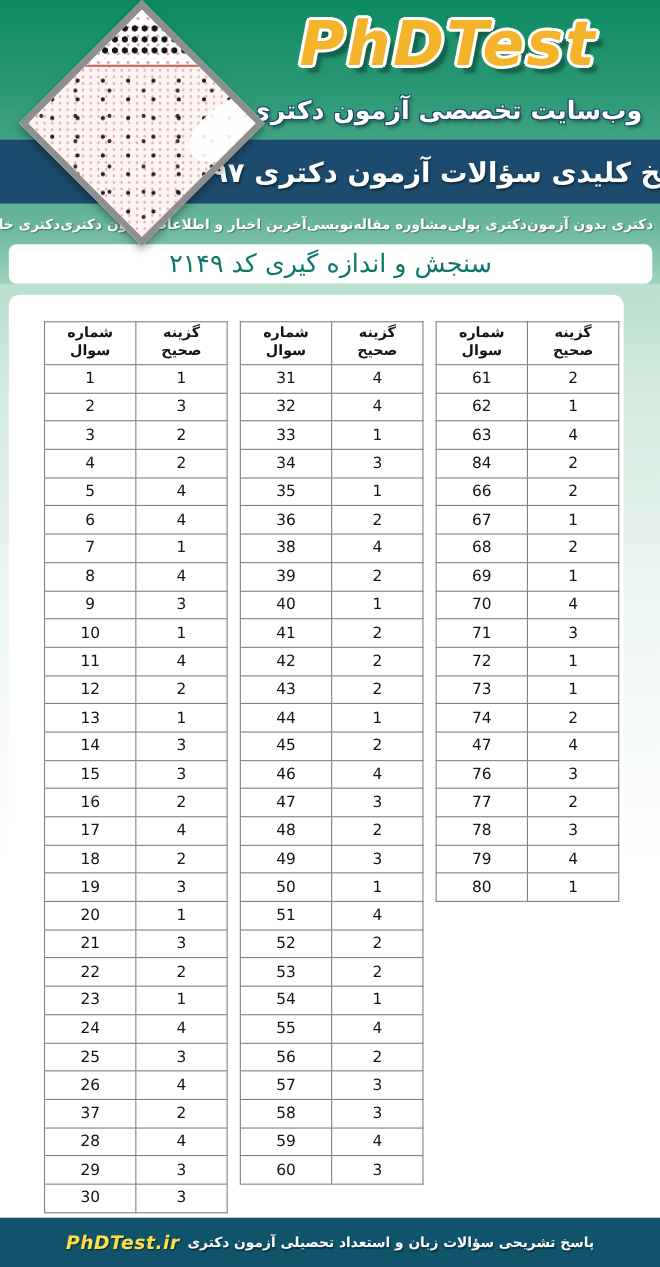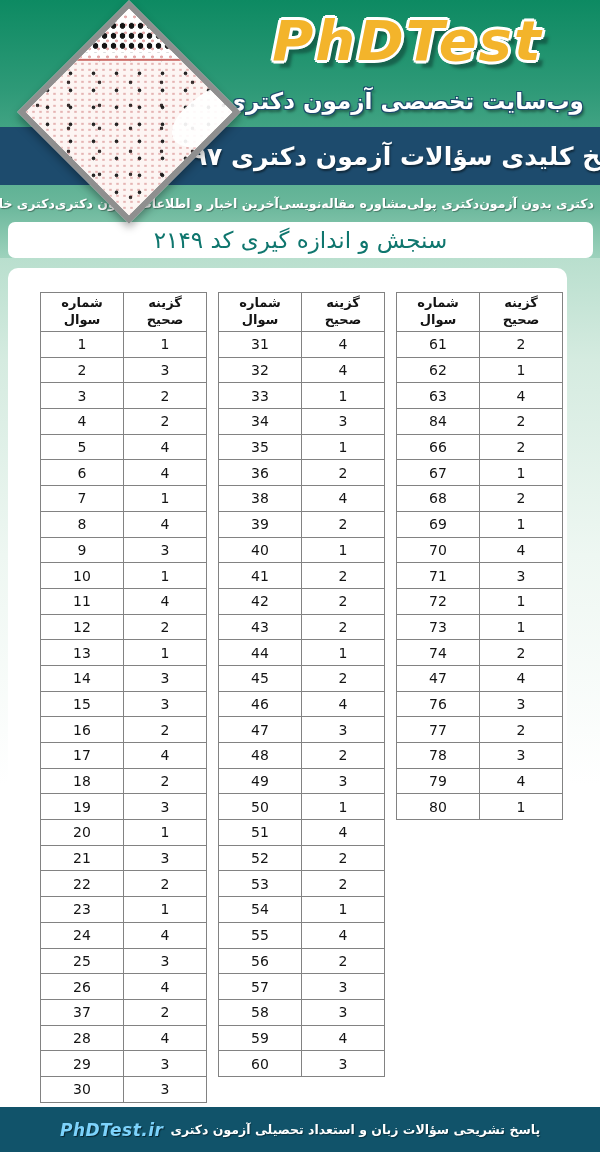--- a/index.html
+++ b/index.html
@@ -62,21 +62,21 @@
     color:#141414;padding:0;}
   table.anskey th{height:38px;font-size:13px;font-weight:bold;line-height:1.3;
     white-space:pre-line;direction:rtl;margin-top:24px;}
   table.anskey td{height:24.7px;font-size:14px;}
 
   
   .footer{position:absolute;top:1107px;left:0;width:600px;height:45px;background:#11536a;
     display:flex;align-items:center;justify-content:center;gap:7px;direction:rtl;
     color:#fff;font-size:12.5px;font-weight:bold;}
   .footer span{text-shadow:1px 1px 1px rgba(0,0,0,.4);}
-  .footer .link{color:#7dd3fc;font-size:17px;font-weight:bold;font-style:italic;
+  .footer .link{color:#fde047;font-size:17px;font-weight:bold;font-style:italic;
     letter-spacing:.5px;cursor:pointer;text-shadow:1px 1px 1px rgba(0,0,0,.55);}
 </style>
 </head>
 <body>
 
 <div class="frame">
 
   <div class="header">
     <div class="logo">PhDTest</div>
     <div class="tagline">وب‌سایت تخصصی آزمون دکتری</div>

